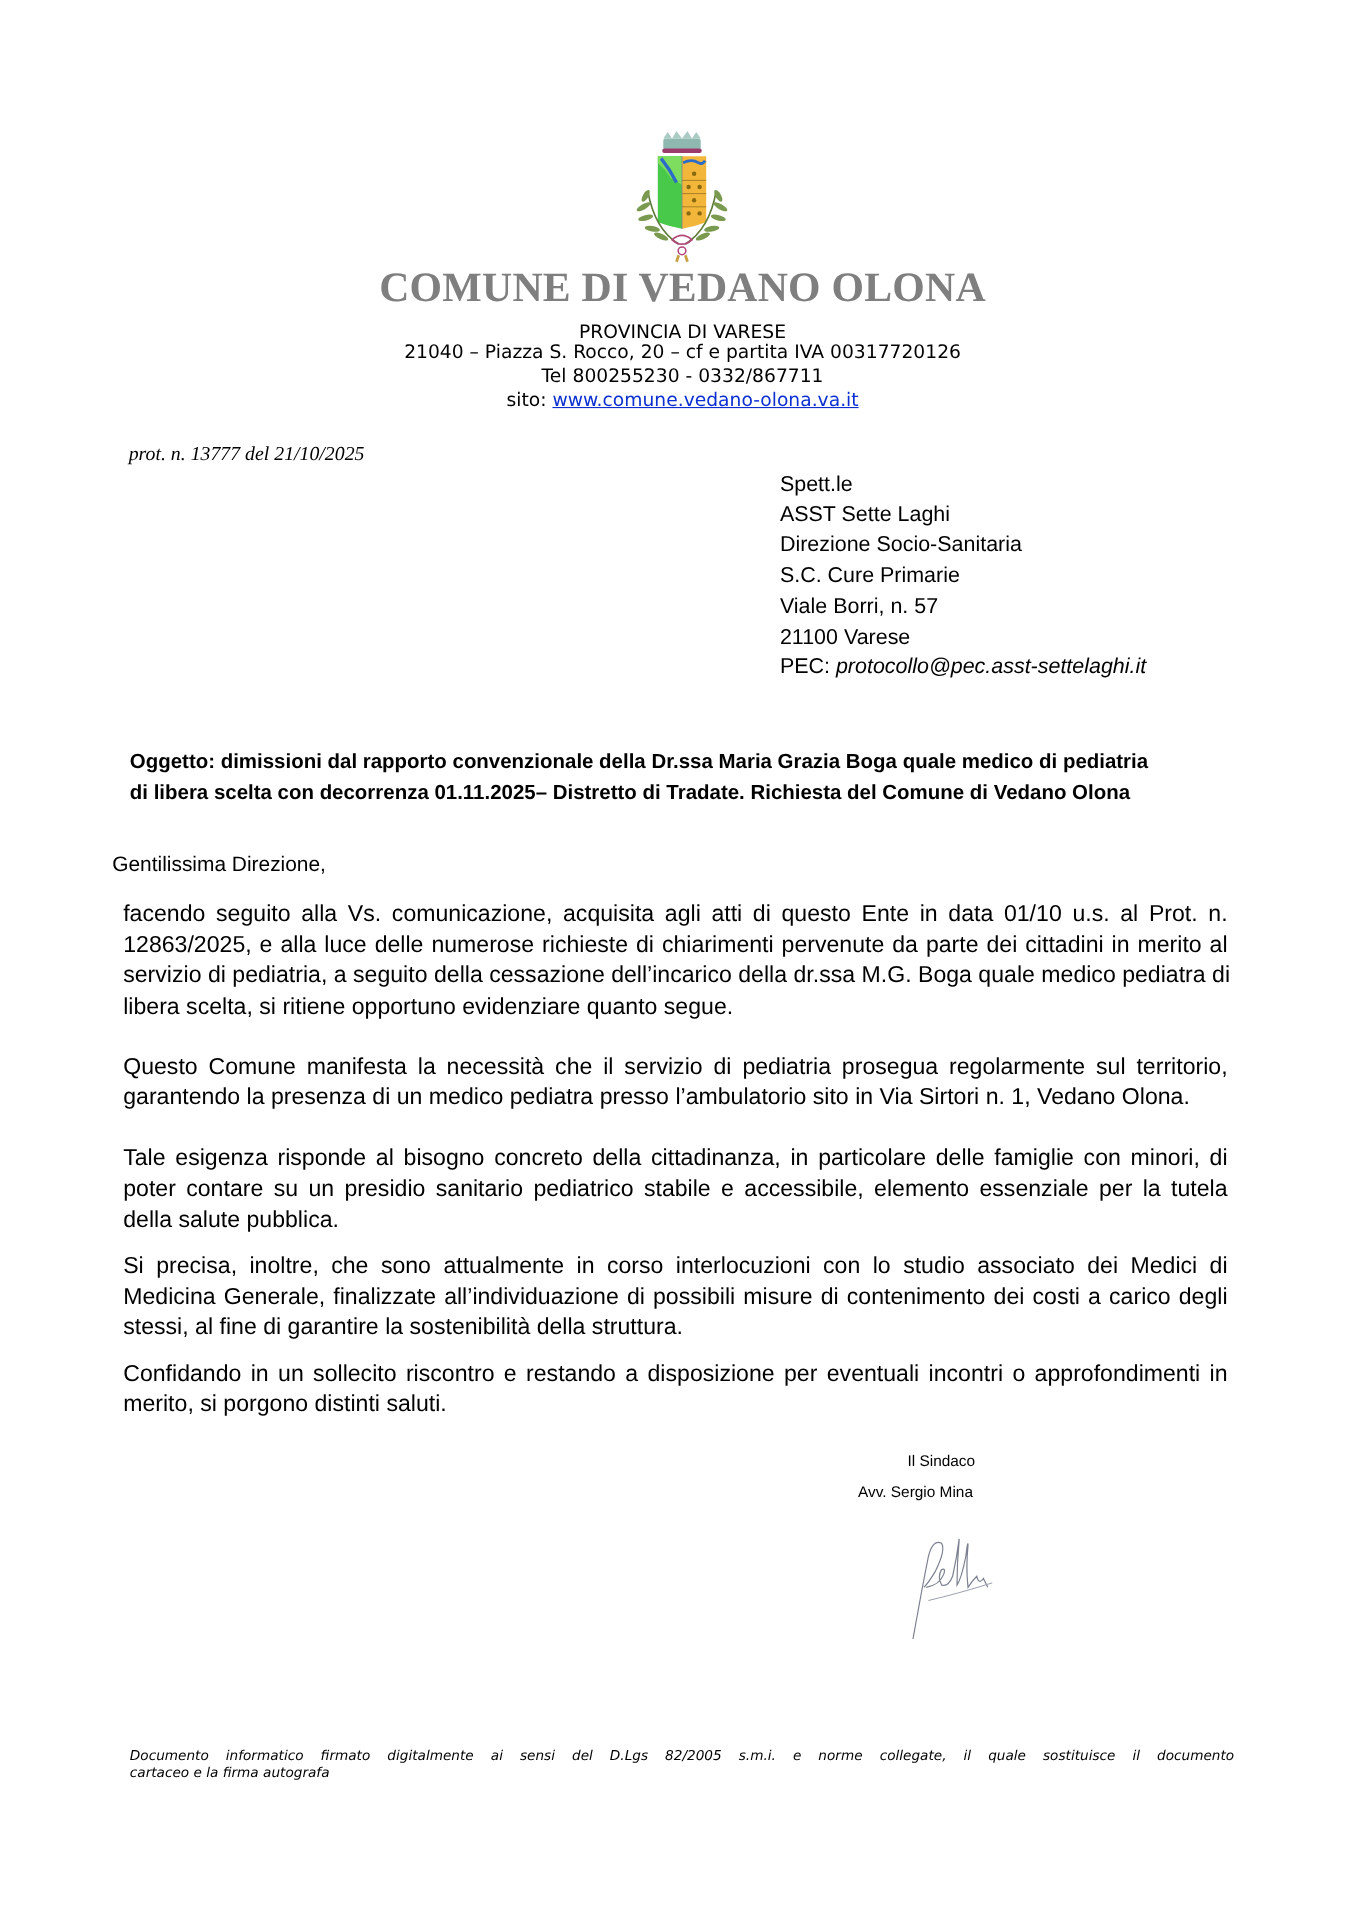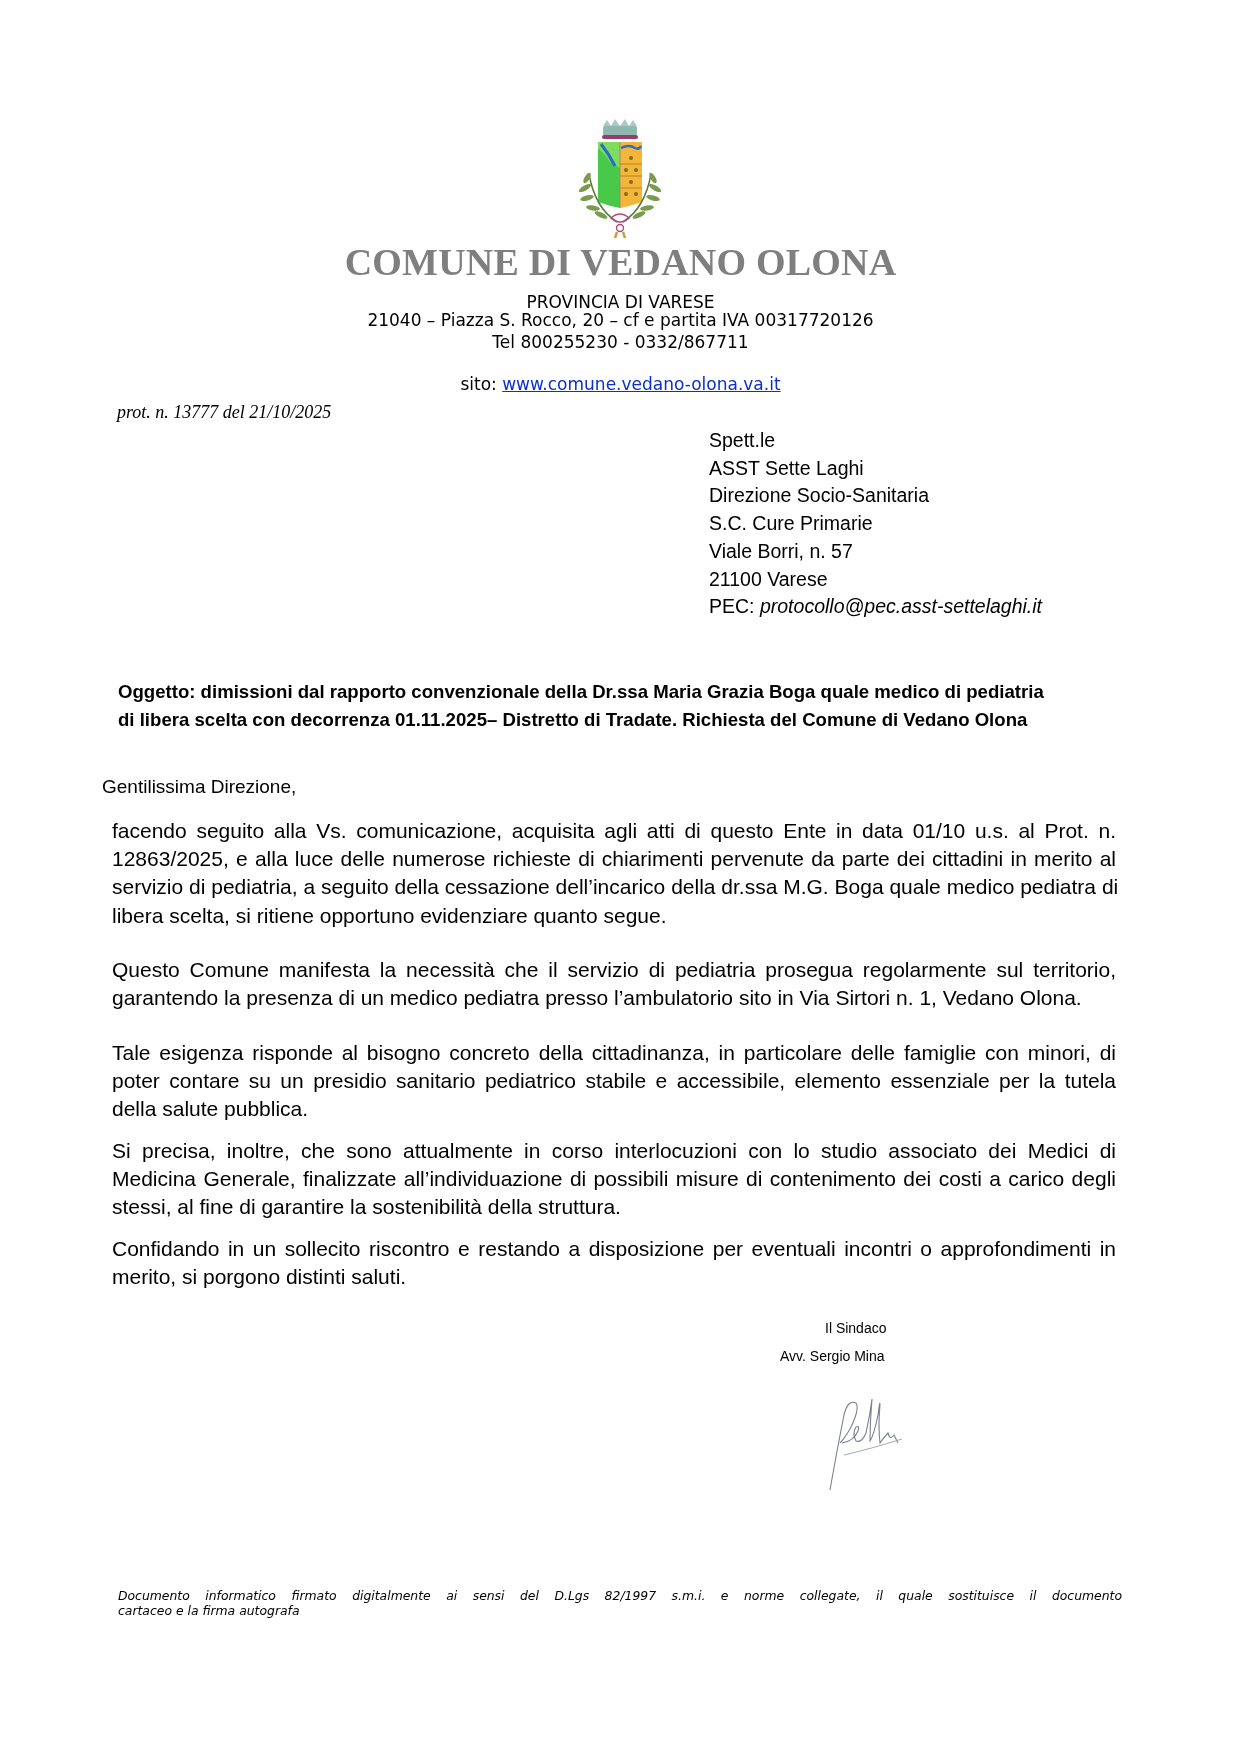--- a/index.html
+++ b/index.html
@@ -14,21 +14,21 @@
     font-family: "Liberation Serif", "DejaVu Serif", serif; font-weight: bold;
     font-size: 38px; color: #7f7f7f; letter-spacing: 0.2px;
   }
   .hdr-line {
     position: absolute; left: 0; width: 1241px; text-align: center;
     font-family: "DejaVu Sans", sans-serif; font-size: 17px; line-height: 22px; color: #000;
   }
   .hdr-l1 { top: 291px; }
   .hdr-l2 { top: 309px; }
   .hdr-l3 { top: 331px; }
-  .hdr-l4 { top: 353px; margin-top: 20px; }
+  .hdr-l4 { top: 353px; }
   .hdr-link { color: #0b2fd1; text-decoration: underline; }
 
   .prot {
     position: absolute; left: 117px; top: 402px;
     font-family: "Liberation Serif", serif; font-style: italic; font-size: 18px; color: #000;
   }
 
   .recipient {
     position: absolute; left: 709px; top: 427px;
     font-family: "Liberation Sans", sans-serif; font-size: 19.5px; line-height: 27.7px;
@@ -190,16 +190,16 @@
     <span class="sig-name">Avv. Sergio Mina</span>
   </div>
 
   <svg class="sig-scribble" viewBox="0 0 110 110">
     <path d="M20 105 Q28 60 34 30 Q38 14 46 18 Q50 24 40 44 Q34 54 30 58" fill="none" stroke="#7c8090" stroke-width="1.1"></path>
     <path d="M32 58 Q44 56 48 46 Q50 40 46 42 Q42 48 46 56 Q52 58 56 48 Q60 30 62 14 Q60 36 60 56 Q64 50 68 30 Q70 14 70 20 Q68 40 70 58 Q74 52 78 48 Q80 56 84 50 Q86 54 88 58" fill="none" stroke="#7c8090" stroke-width="1.1"></path>
     <path d="M34 70 Q60 64 92 54" fill="none" stroke="#9a9eab" stroke-width="0.9"></path>
   </svg>
 
   <div class="footer">
-    <span class="fl j">Documento informatico firmato digitalmente ai sensi del D.Lgs 82/1997 s.m.i. e norme collegate, il quale sostituisce il documento</span>
+    <span class="fl j">Documento informatico firmato digitalmente ai sensi del D.Lgs 82/2005 s.m.i. e norme collegate, il quale sostituisce il documento</span>
     <span class="fl">cartaceo e la firma autografa</span>
   </div>
 </div>
 
 </body></html>

